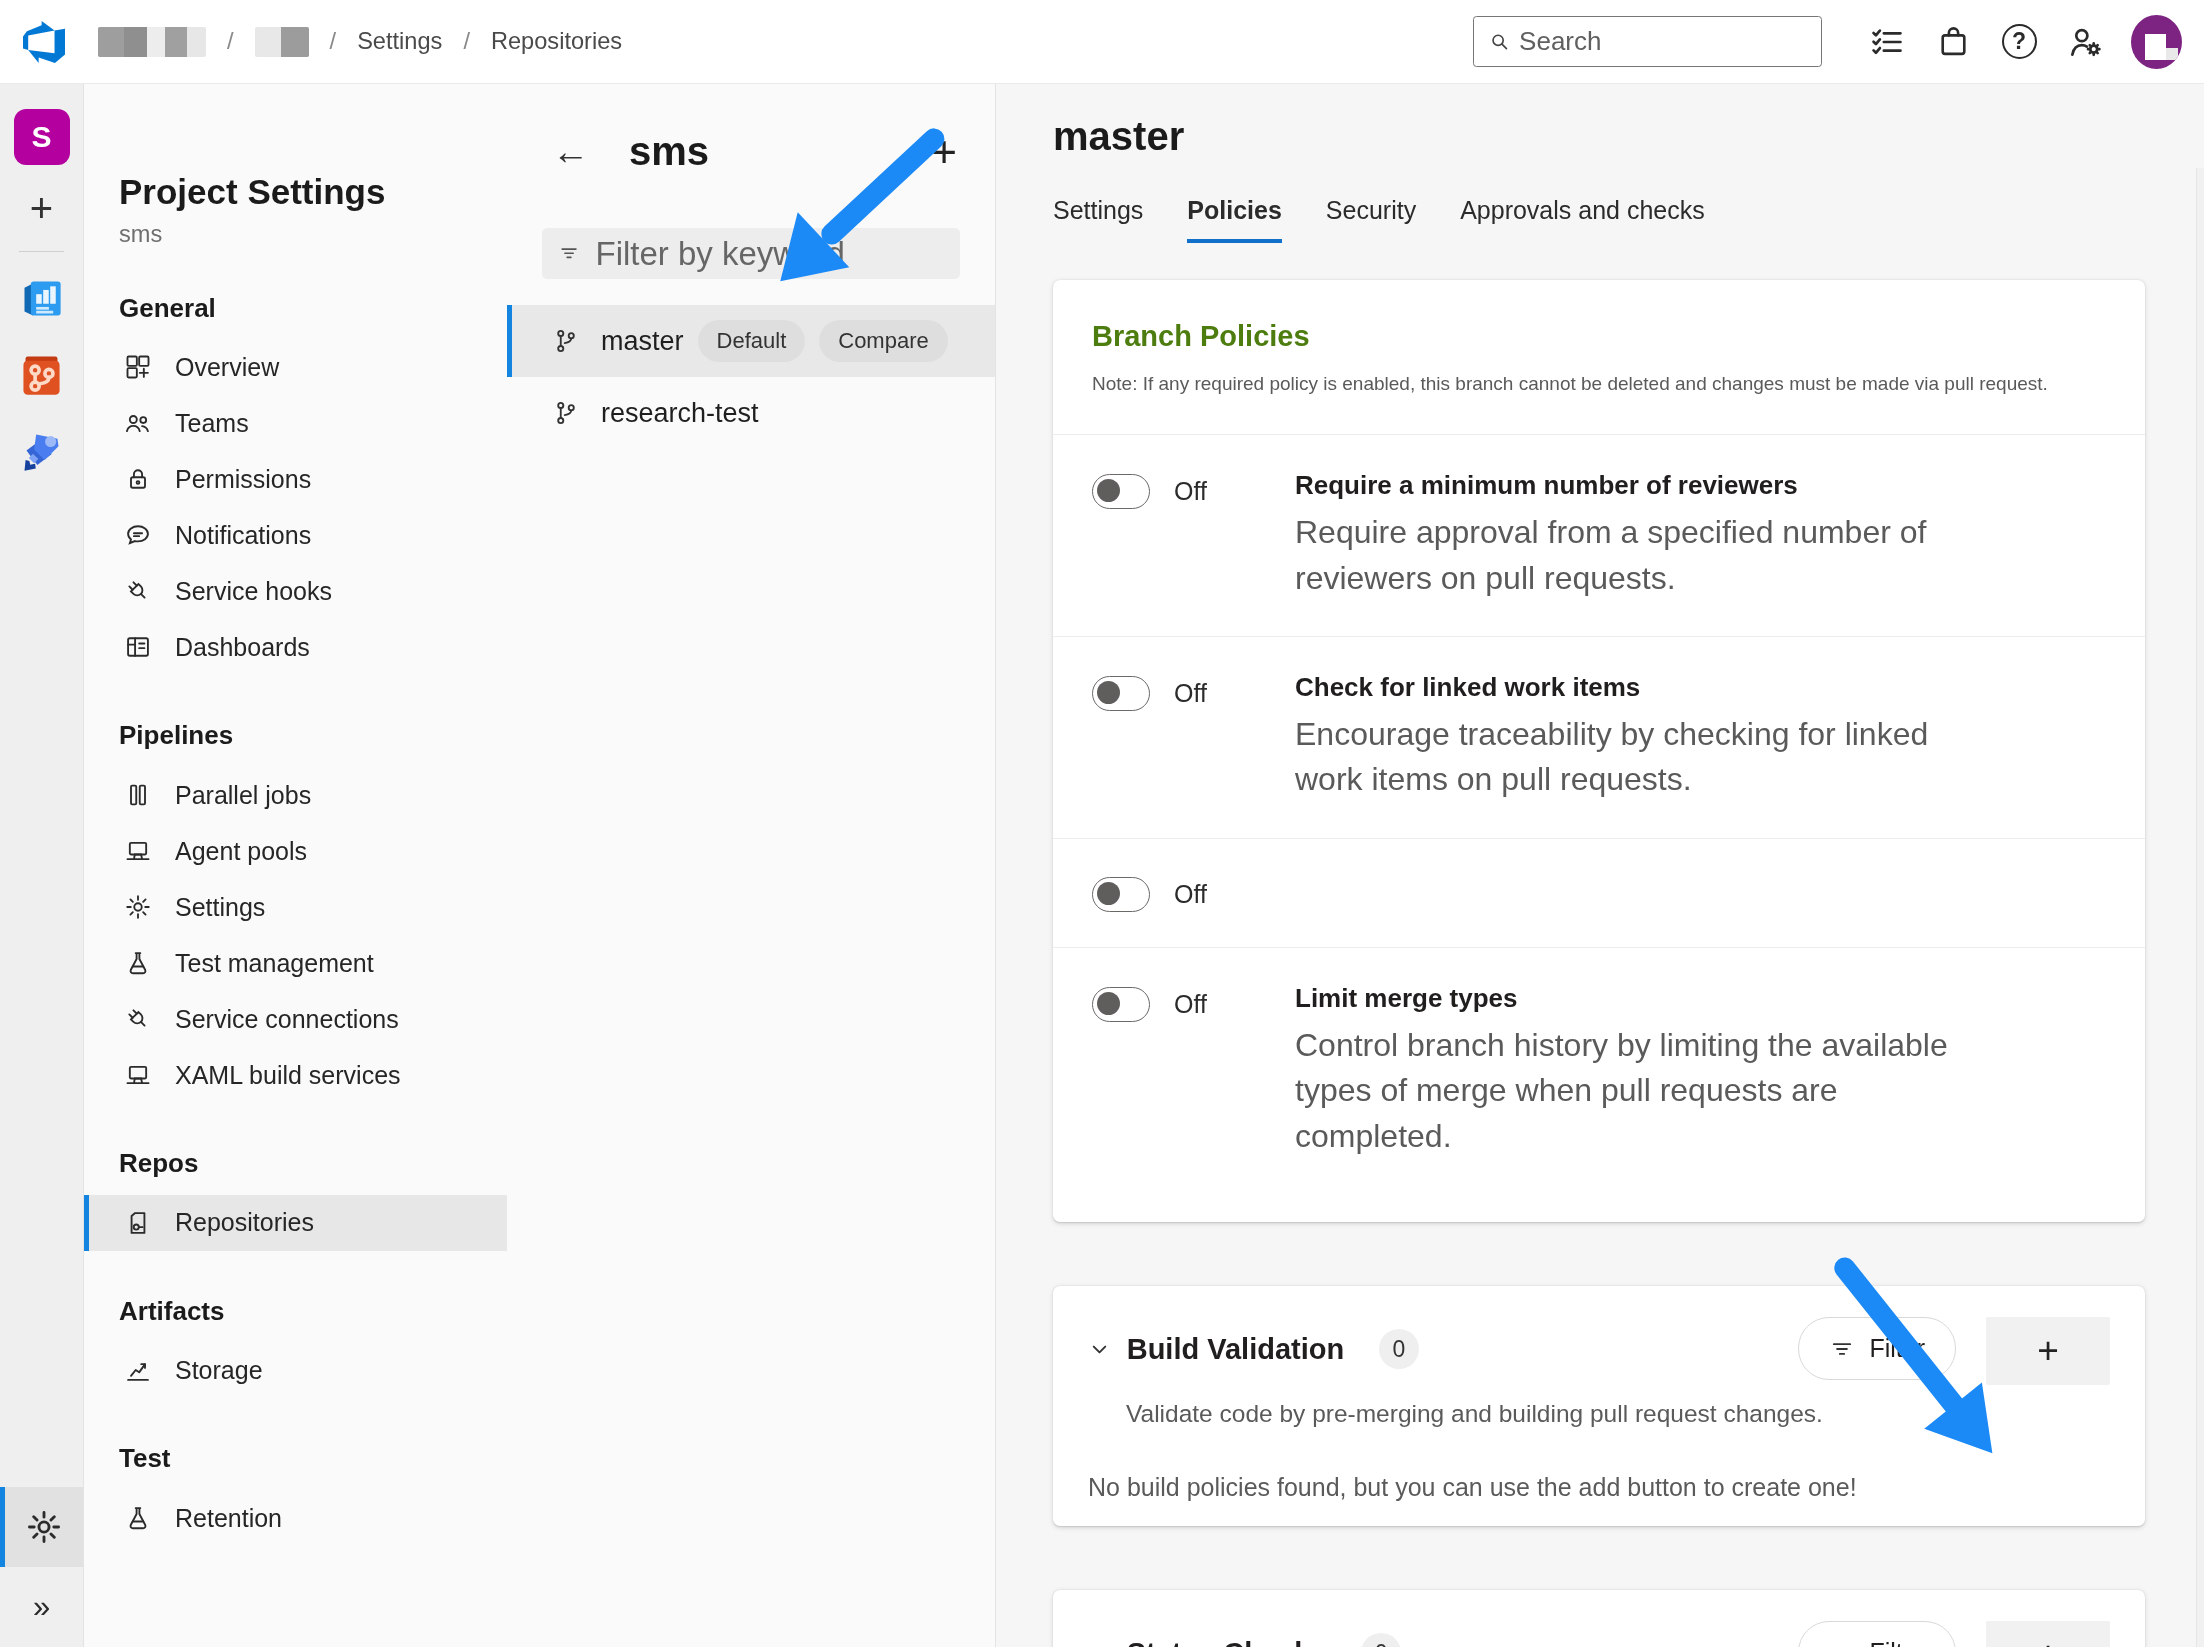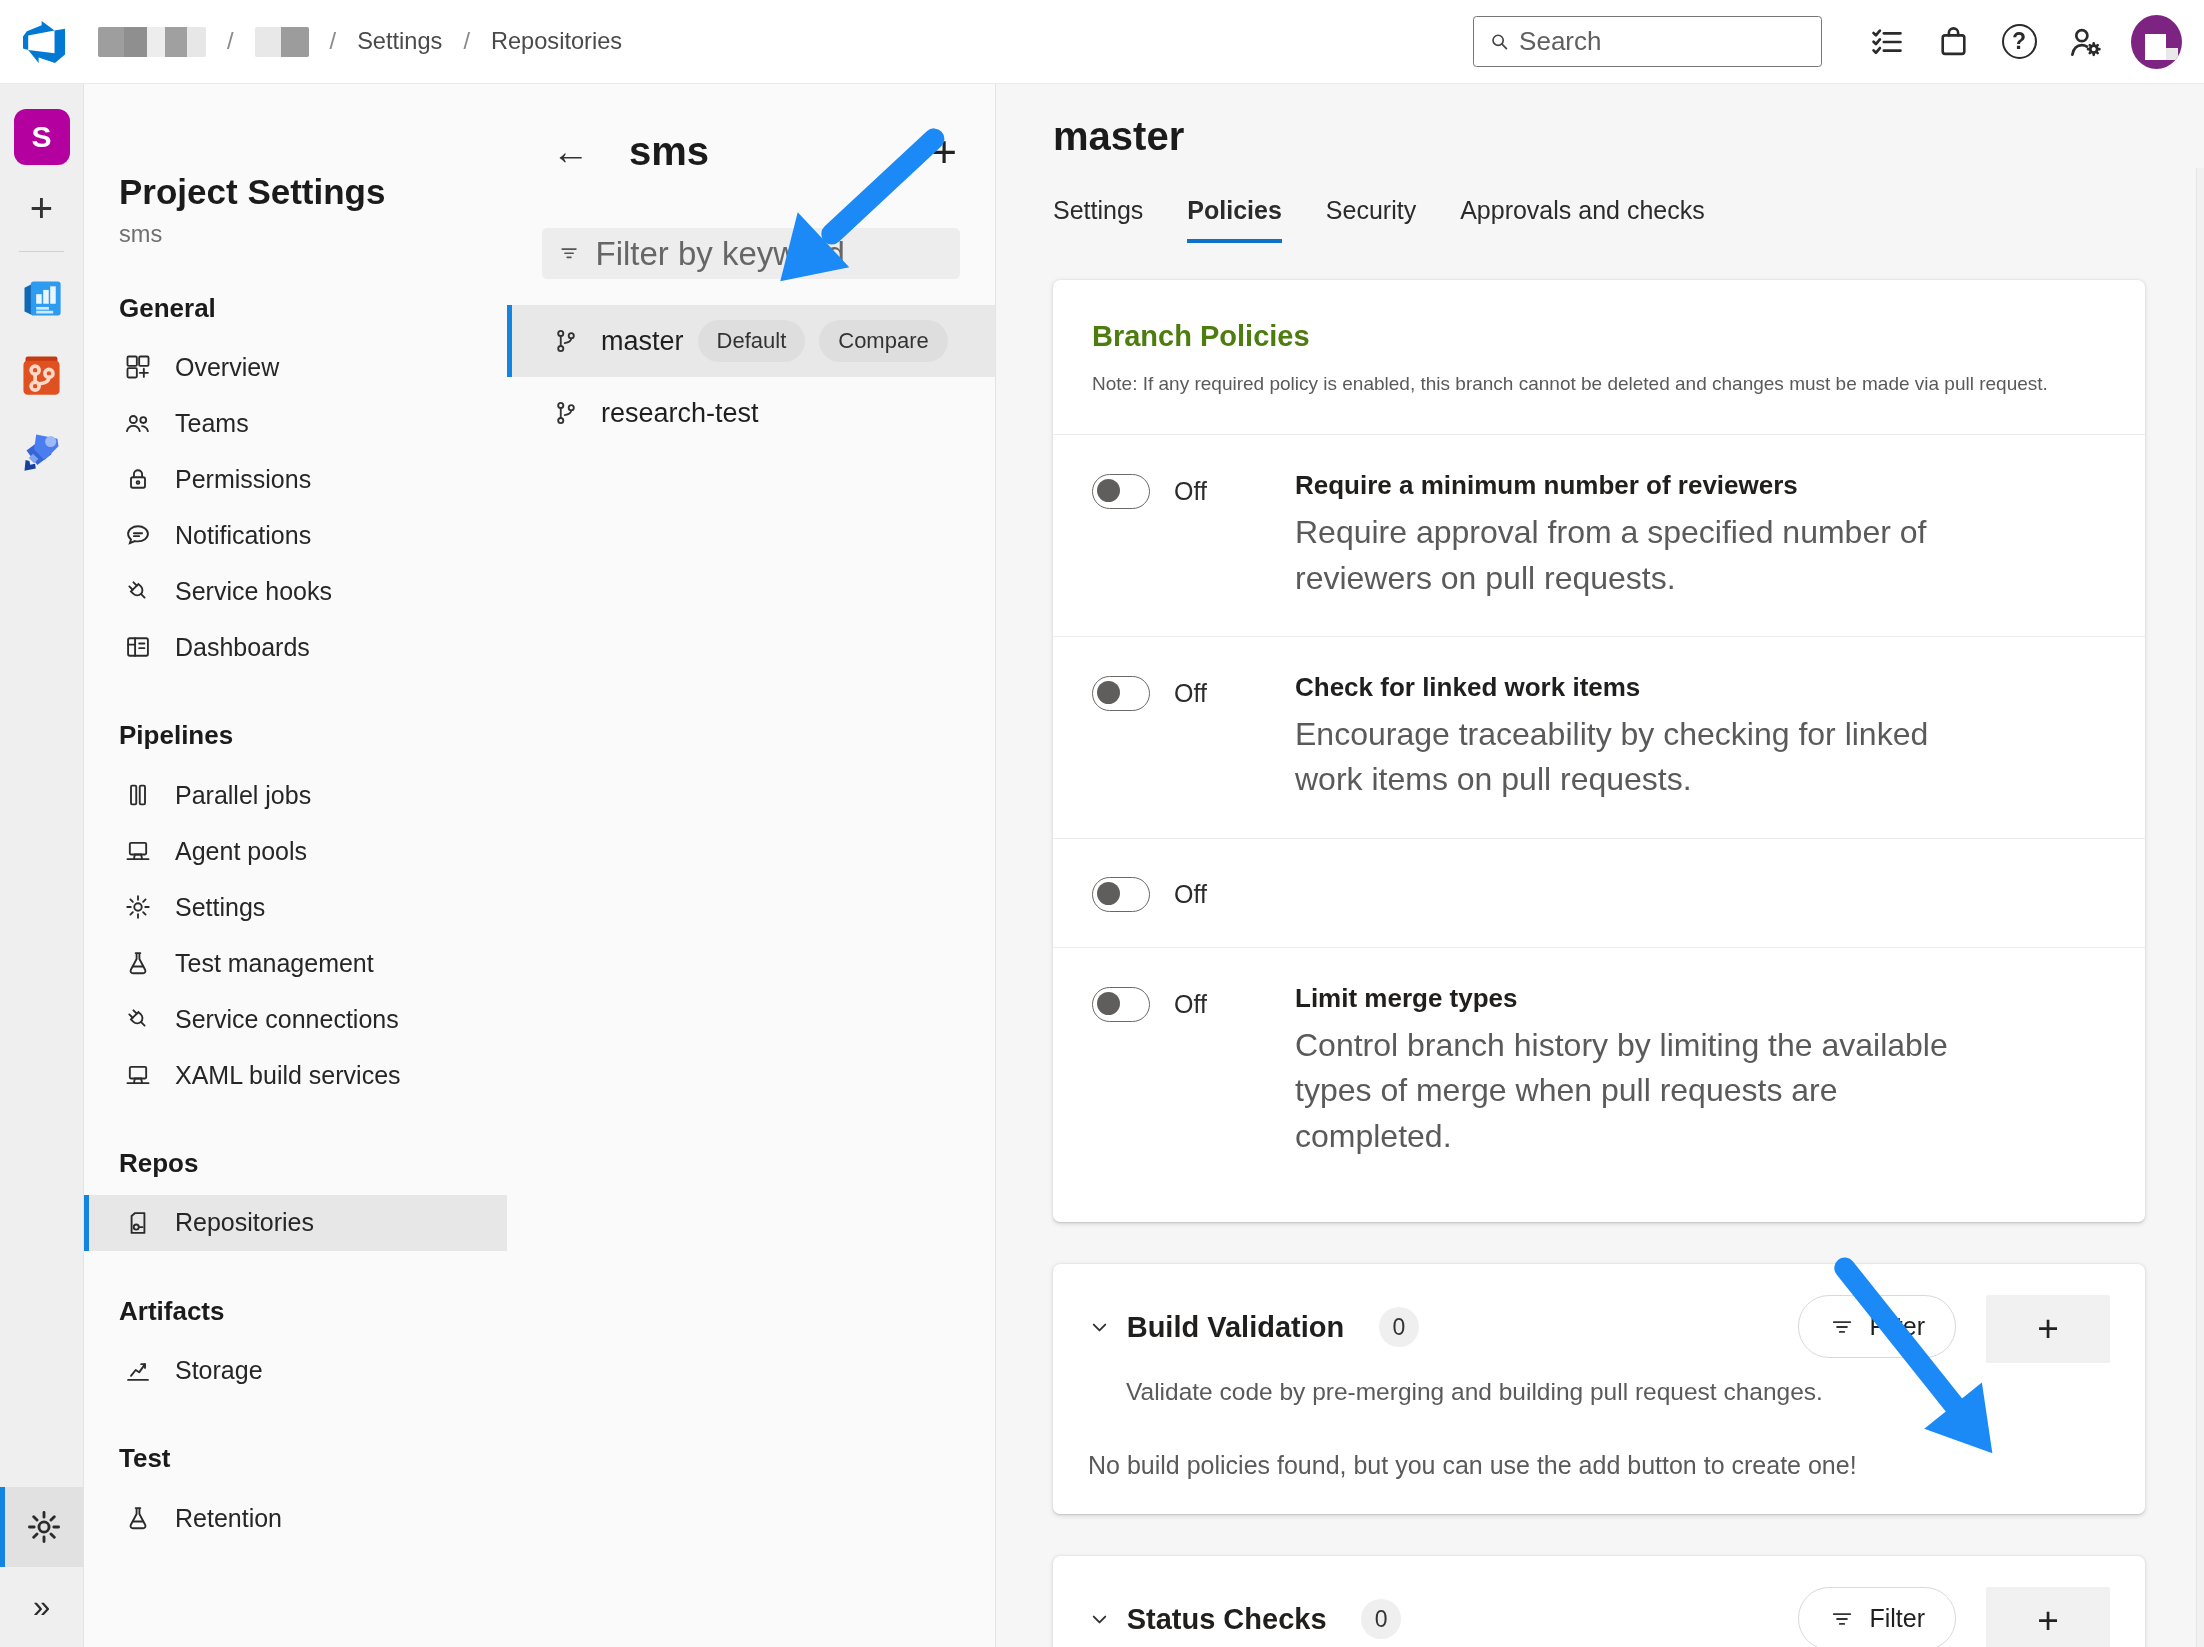--- a/index.html
+++ b/index.html
@@ -126,21 +126,21 @@
   .policy-row:last-child { padding-bottom:63px; }
   .tg-wrap { width:203px; display:flex; align-items:center; gap:24px; padding-top:3.5px; flex:none; }
   .toggle {
     width:58px; height:35px; border:1.7px solid #6b6966; border-radius:19px; background:#fff; position:relative; cursor:pointer; flex:none;
   }
   .toggle .knob { position:absolute; left:4.4px; top:4.4px; width:23px; height:23px; border-radius:50%; background:#605e5c; }
   .tg-state { font-size:25px; color:#2b2b2b; }
   .pol-text .pol-title { font-size:26px; font-weight:700; color:#201f1e; }
   .pol-text .pol-desc { margin-top:8.7px; font-size:32px; color:#5a5a5a; line-height:1.42; max-width:668px; }
 
-  .card2 { margin-top:42px; padding:31px 35px 34px 35px; }
+  .card2 { margin-top:64px; padding:31px 35px 24px 35px; }
   .sec-head { display:flex; align-items:flex-start; }
   .sec-left { display:flex; align-items:center; gap:15.7px; padding-top:12.2px; }
   .chev { width:23px; height:23px; color:#333; cursor:pointer; flex:none; }
   .sec-title { font-size:29px; font-weight:600; color:#201f1e; }
   .count-badge {
     width:40px; height:40px; border-radius:50%; background:#efefef; color:#333;
     font-size:23px; display:flex; align-items:center; justify-content:center; margin-left:19px; flex:none;
   }
   .sec-controls { margin-left:auto; display:flex; align-items:flex-start; gap:30px; }
   .btn-filter {

